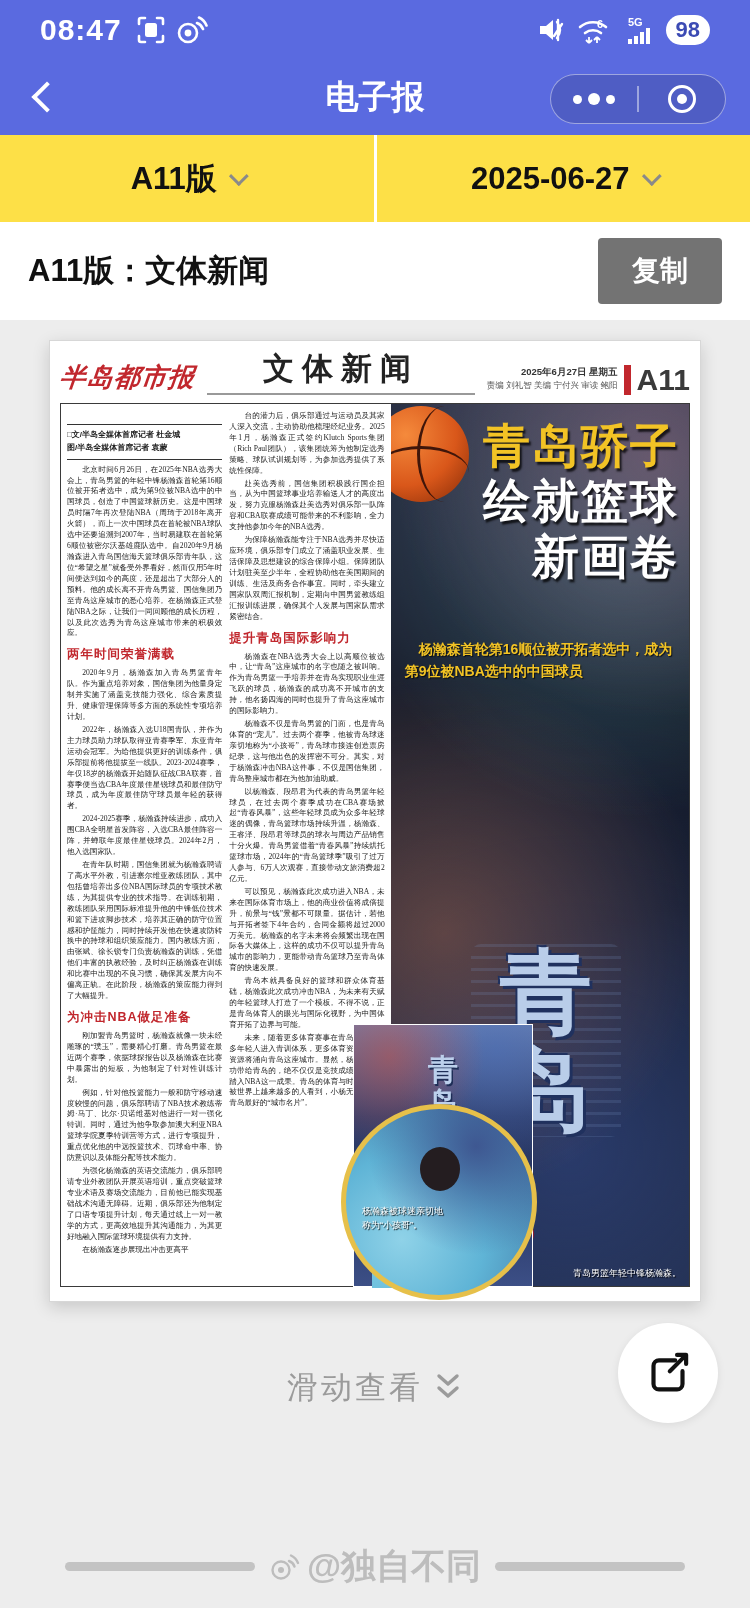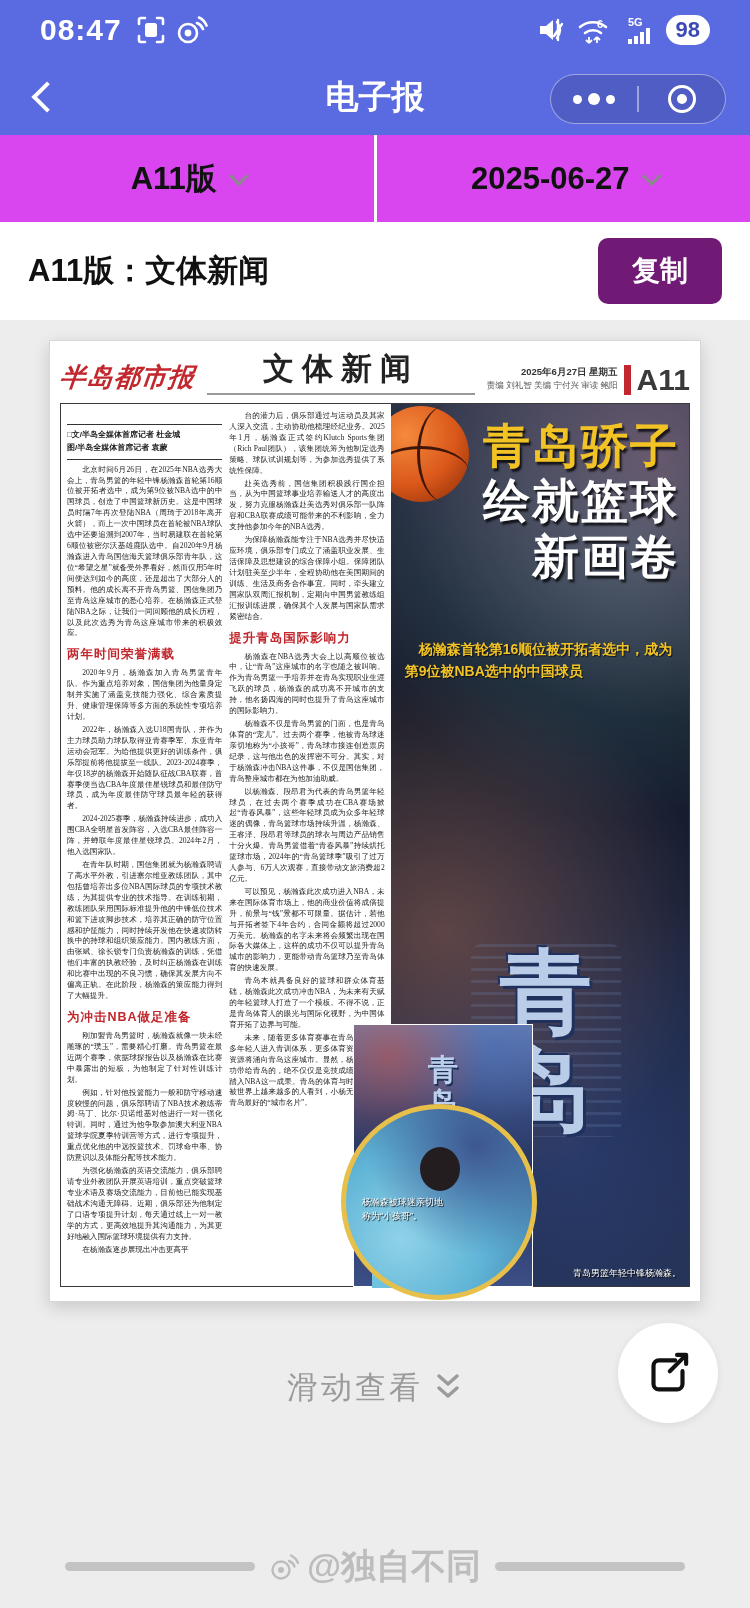--- a/index.html
+++ b/index.html
@@ -19,29 +19,29 @@
   .nav-title { position:absolute; left:0; right:0; text-align:center; color:#fff; font-size:33px; font-weight:bold; }
   .capsule { position:absolute; right:24px; top:14px; width:176px; height:50px; border:1.5px solid rgba(255,255,255,.45); background:rgba(0,0,0,.12); border-radius:26px; display:flex; align-items:center; }
   .cap-half { flex:1; display:flex; align-items:center; justify-content:center; height:100%; }
   .cap-div { width:1.5px; height:26px; background:rgba(255,255,255,.45); }
   .dots span { display:inline-block; width:9px; height:9px; border-radius:50%; background:#fff; margin:0 3px; }
   .dots span:nth-child(2){ width:12px; height:12px; }
   .target { width:28px; height:28px; border:3.5px solid #fff; border-radius:50%; position:relative; }
   .target::after { content:""; position:absolute; left:50%; top:50%; width:10px; height:10px; background:#fff; border-radius:50%; transform:translate(-50%,-50%); }
 
   
-  .toolbar { height:87px; background:#d946ef; display:flex; }
+  .toolbar { height:87px; background:#fde047; display:flex; }
   .tb-cell { flex:1; display:flex; align-items:center; justify-content:center; gap:12px; font-size:31px; font-weight:bold; color:#111; cursor:pointer; }
   .tb-sep { width:3px; background:#fff; }
   .chev { width:14px; height:14px; border-right:3px solid #8a8a8a; border-bottom:3px solid #8a8a8a; transform:rotate(45deg) translateY(-4px); }
 
   
   .section-row { height:98px; background:#fff; display:flex; align-items:center; padding:0 28px; }
   .section-title { font-size:31px; font-weight:bold; color:#111; }
-  .copy-btn { margin-left:auto; background:#701a75; color:#fff; font-size:28px; font-weight:bold; border:none; border-radius:10px; padding:14px 34px; cursor:pointer; }
+  .copy-btn { margin-left:auto; background:#737373; color:#fff; font-size:28px; font-weight:bold; border:none; border-radius:4px; padding:14px 34px; cursor:pointer; }
 
   
   .viewer { height:1025px; background:#ededed; position:relative; }
   .paper { position:absolute; left:49px; top:20px; width:652px; height:962px; background:#fff; border:1px solid #d7d7d7; box-shadow:0 5px 16px rgba(0,0,0,.16); padding:8px 10px; }
 
   .masthead { height:50px; display:flex; align-items:flex-end; padding-bottom:4px; }
   .mh-logo { font-family:"DejaVu Serif", serif; font-style:italic; font-weight:bold; font-size:26px; color:#c1272d; transform:skewX(-6deg); letter-spacing:1px; }
   .mh-center { flex:1; text-align:center; font-size:31px; font-weight:900; color:#222; letter-spacing:8px; border-bottom:2px solid #999; padding-bottom:3px; margin:0 12px; }
   .mh-right { display:flex; align-items:flex-start; gap:6px; }
   .mh-meta { text-align:right; line-height:1.45; }
@@ -89,21 +89,21 @@
   .ir-jersey { position:absolute; left:50%; top:28px; transform:translateX(-50%); text-align:center; }
   .ir-char { display:block; font-size:30px; font-weight:900; color:#bcd0ec; line-height:1.1; text-shadow:1.5px 1.5px 0 #1e2e57; }
   .ir-num { display:block; font-size:22px; font-weight:900; color:#fff; text-shadow:1px 1px 0 #8c1f35; margin-top:4px; }
   .kid-head { position:absolute; left:40px; top:128px; width:44px; height:48px; border-radius:50% 50% 46% 46%; background:#2a2022; }
   .kid-vest { position:absolute; left:18px; top:168px; width:92px; height:95px; border-radius:14px 14px 0 0; background:linear-gradient(180deg,#9ed9ec,#6fc1de); }
   .inset-circle { position:absolute; left:280px; top:700px; width:196px; height:196px; border-radius:50%; border:5px solid #e6c04a; z-index:4; overflow:hidden;
     background:
       radial-gradient(circle at 70% 20%, rgba(60,80,140,.9), transparent 55%),
       radial-gradient(circle at 30% 70%, #8fd2e8 0%, #5fb4d6 45%, #3e6d9c 100%); }
   .ic-head { position:absolute; left:74px; top:38px; width:40px; height:44px; border-radius:50%; background:#241d20; }
-  .cap-circle { position:absolute; left:16px; top:87px; width:86px; color:#fff; font-size:9px; line-height:1.5; text-shadow:1px 1px 1px #000; }
+  .cap-circle { position:absolute; left:16px; top:96px; width:86px; color:#fff; font-size:9px; line-height:1.5; text-shadow:1px 1px 1px #000; }
 
   
   .footer { height:263px; background:#ededed; position:relative; }
   .swipe-hint { position:absolute; left:0; right:0; top:22px; text-align:center; color:#9b9b9b; font-size:31px; letter-spacing:3px; }
   .swipe-hint svg { vertical-align:-6px; margin-left:10px; }
   .share-fab { position:absolute; right:32px; top:-22px; width:100px; height:100px; background:#fff; border-radius:50%; box-shadow:0 2px 8px rgba(0,0,0,.08); display:flex; align-items:center; justify-content:center; cursor:pointer; }
   .watermark { position:absolute; left:0; right:0; bottom:18px; display:flex; align-items:center; justify-content:center; gap:14px; color:#bdbdbd; }
   .wm-bar { width:190px; height:9px; border-radius:5px; background:#c3c3c3; }
   .wm-text { font-size:35px; font-weight:bold; color:#bdbdbd; white-space:nowrap; display:flex; align-items:center; gap:6px; }
 </style>

